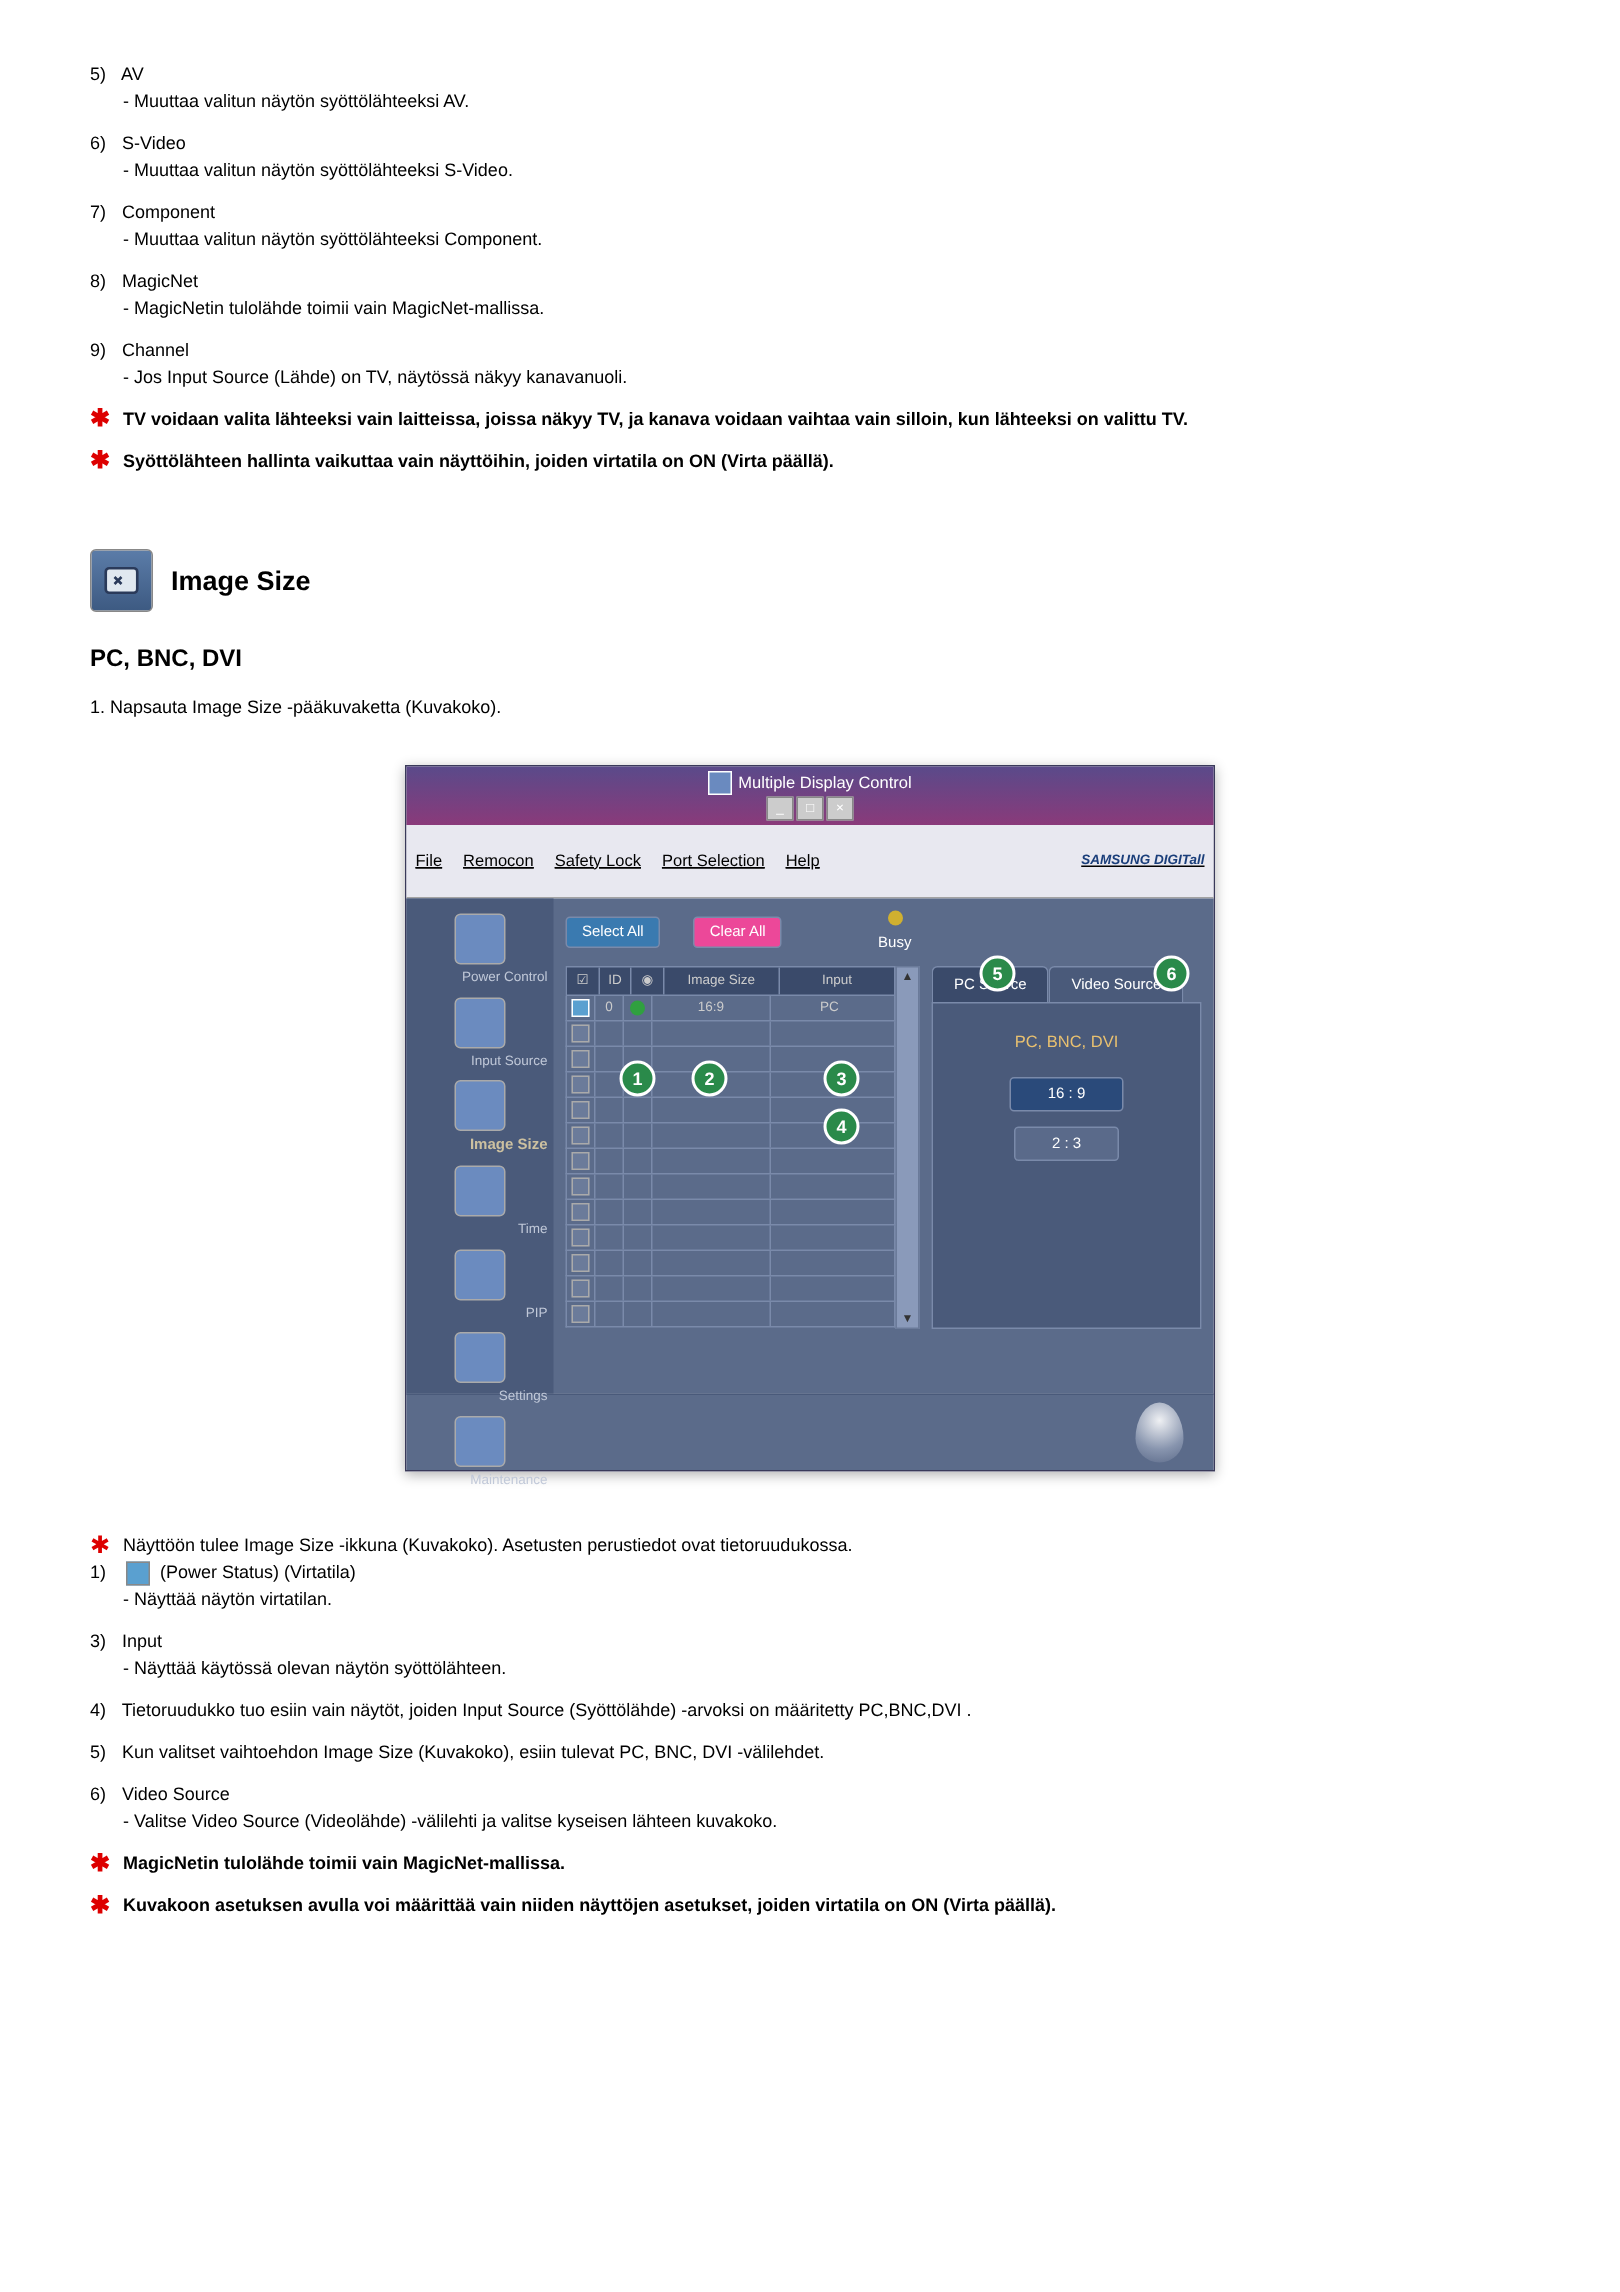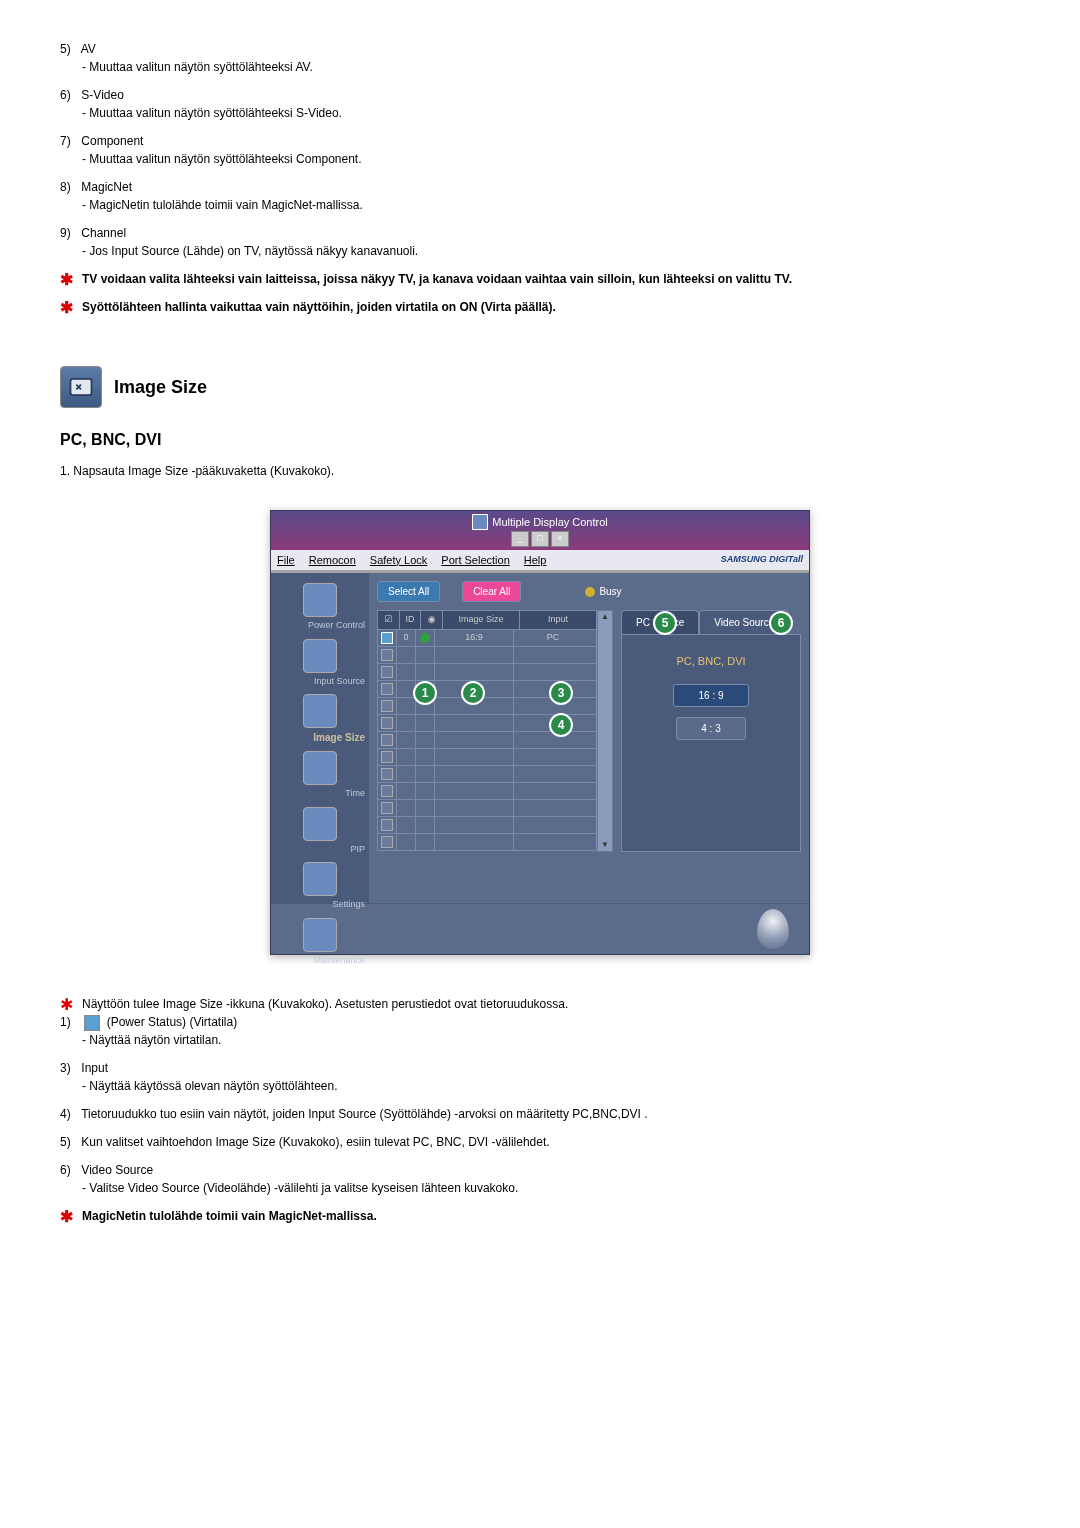--- a/index.html
+++ b/index.html
@@ -123,26 +123,27 @@
       width: 16px;
       height: 14px;
       background: #ccc;
       border: 1px solid #888;
       font-size: 9px;
       text-align: center;
       line-height: 12px;
     }
     .menubar {
       background: #e8e8f0;
-      border-bottom: 3px solid #a3a3a3;
-      padding: 2px 6px;
+      border-bottom: 1px solid #a3a3a3;
+      padding: 16px 6px;
       display: flex;
       justify-content: space-between;
       align-items: center;
       font-size: 11px;
+      text-decoration: underline;
     }
     .menubar-items {
       display: flex;
       gap: 14px;
     }
     .menu-item {
       text-decoration: underline;
       cursor: pointer;
     }
     .brand-logo {
@@ -203,20 +204,21 @@
       border-radius: 3px;
     }
     .btn-select-all { background: #3a7ab0; }
     .btn-clear-all { background: #ec4899; }
     .busy-indicator {
       display: flex;
       align-items: center;
       gap: 4px;
       color: #fff;
       font-size: 10px;
+      flex-direction: column;
     }
     .busy-dot {
       width: 10px;
       height: 10px;
       background: #d0b030;
       border-radius: 50%;
     }
     .content-row {
       display: flex;
       gap: 8px;
@@ -633,21 +635,21 @@
             <div class="scrollbar-v"></div>
           </div>
           <div class="tabs-panel">
             <div class="tab-row">
               <div class="tab tab-active">PC Source</div>
               <div class="tab">Video Source</div>
             </div>
             <div class="tab-content">
               <div class="tab-section-label">PC, BNC, DVI</div>
               <div><span class="option-btn option-16">16 : 9</span></div>
-              <div><span class="option-btn option-43">4 : 3</span></div>
+              <div><span class="option-btn option-43">2 : 3</span></div>
             </div>
           </div>
         </div>
 
         <div class="callout-circle" style="top:108px; left:44px;">1</div>
         <div class="callout-circle" style="top:108px; left:92px;">2</div>
         <div class="callout-circle" style="top:108px; left:180px;">3</div>
         <div class="callout-circle" style="top:140px; left:180px;">4</div>
         <div class="callout-circle" style="top:38px; left:284px;">5</div>
         <div class="callout-circle" style="top:38px; left:400px;">6</div>
@@ -681,13 +683,14 @@
     <span class="list-num">5)</span>
     <span class="list-title">Kun valitset vaihtoehdon Image Size (Kuvakoko), esiin tulevat PC, BNC, DVI -välilehdet.</span>
   </div>
   <div class="list-item">
     <span class="list-num">6)</span>
     <span class="list-title">Video Source</span>
     <div class="list-desc">- Valitse Video Source (Videolähde) -välilehti ja valitse kyseisen lähteen kuvakoko.</div>
   </div>
 
   <div class="star-line">MagicNetin tulolähde toimii vain MagicNet-mallissa.</div>
+  <div class="star-line">Kuvakoon asetuksen avulla voi määrittää vain niiden näyttöjen asetukset, joiden virtatila on ON (Virta päällä).</div>
 </div>
 
 </body></html>

